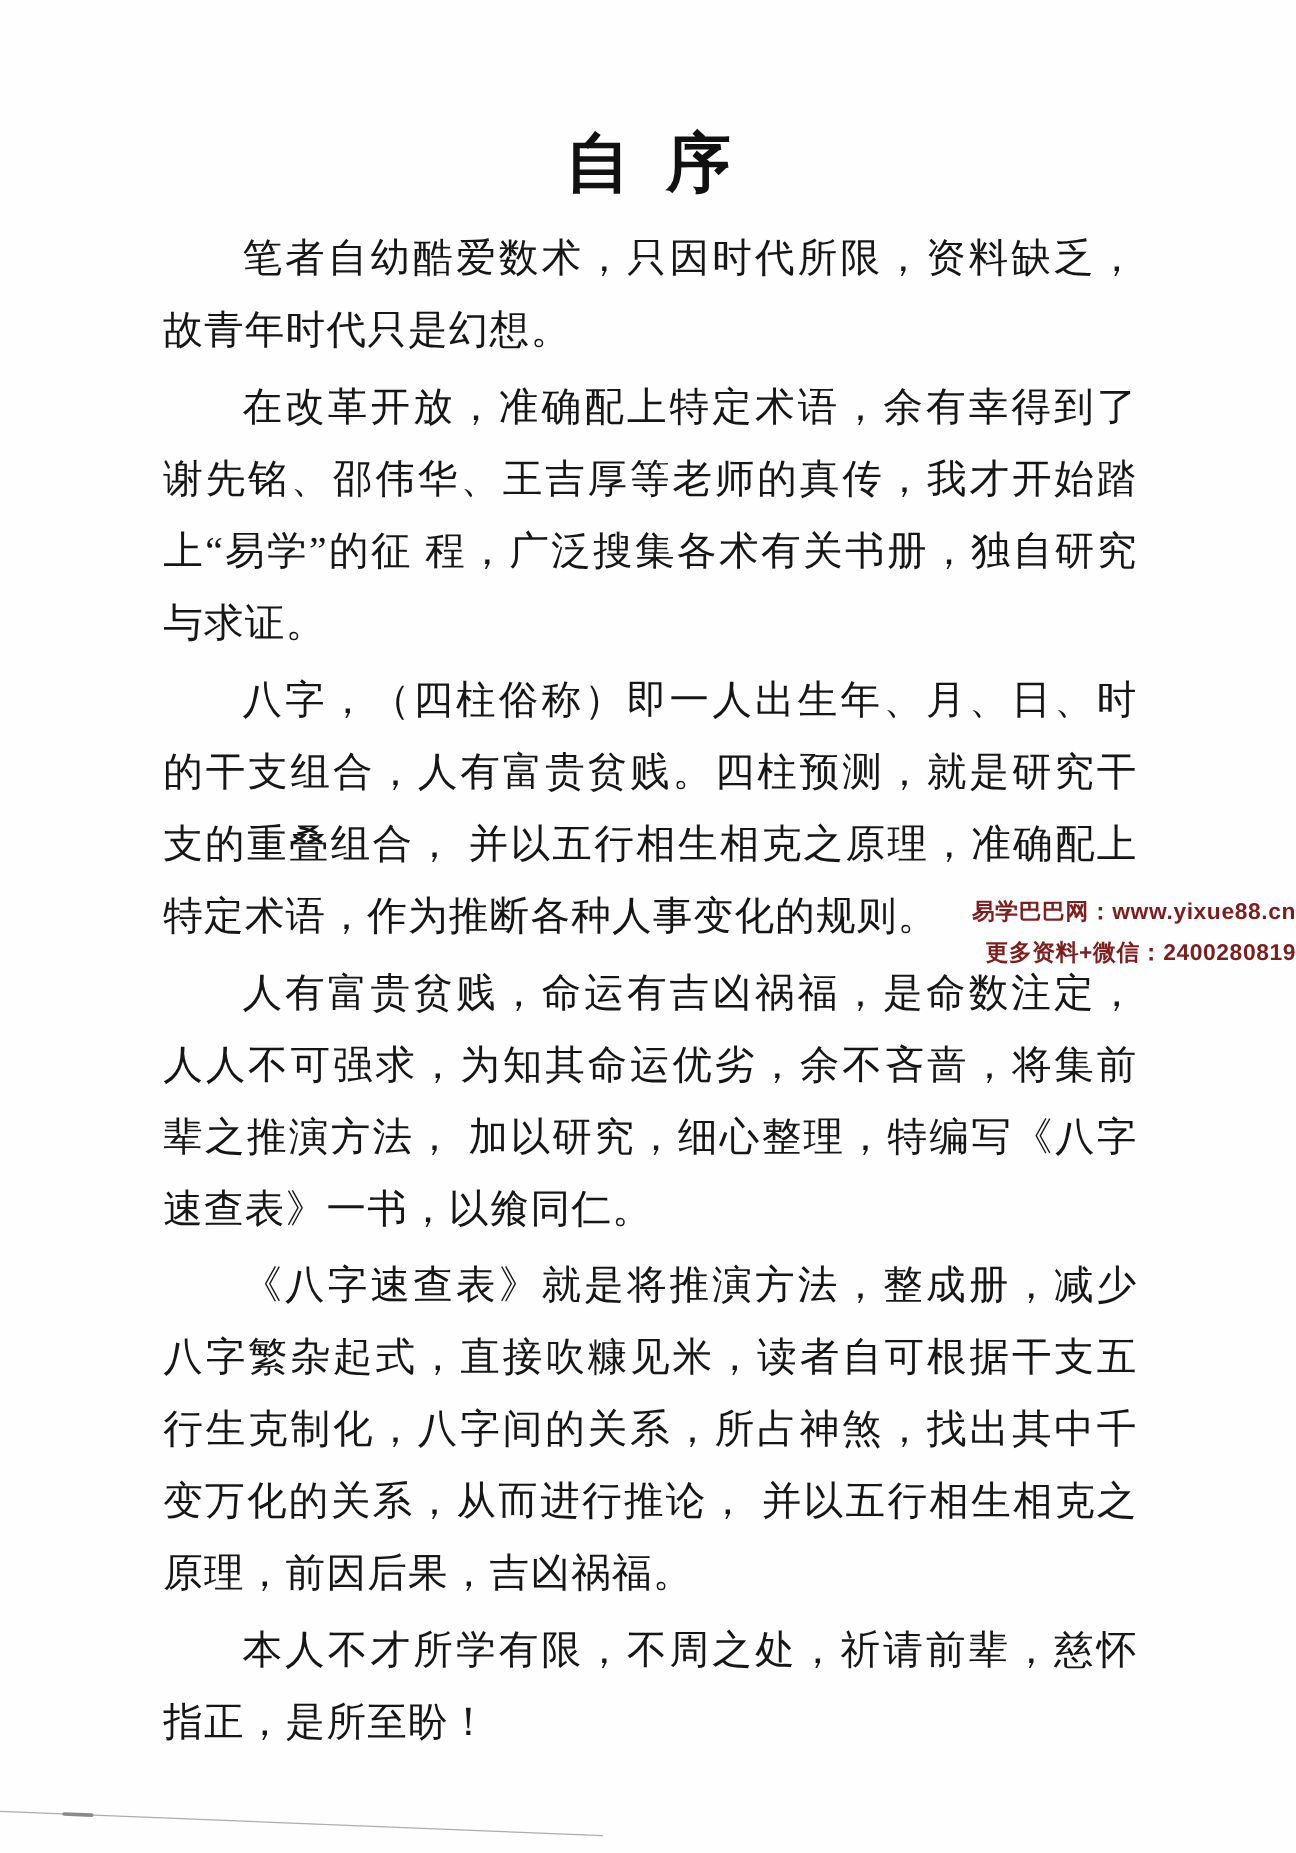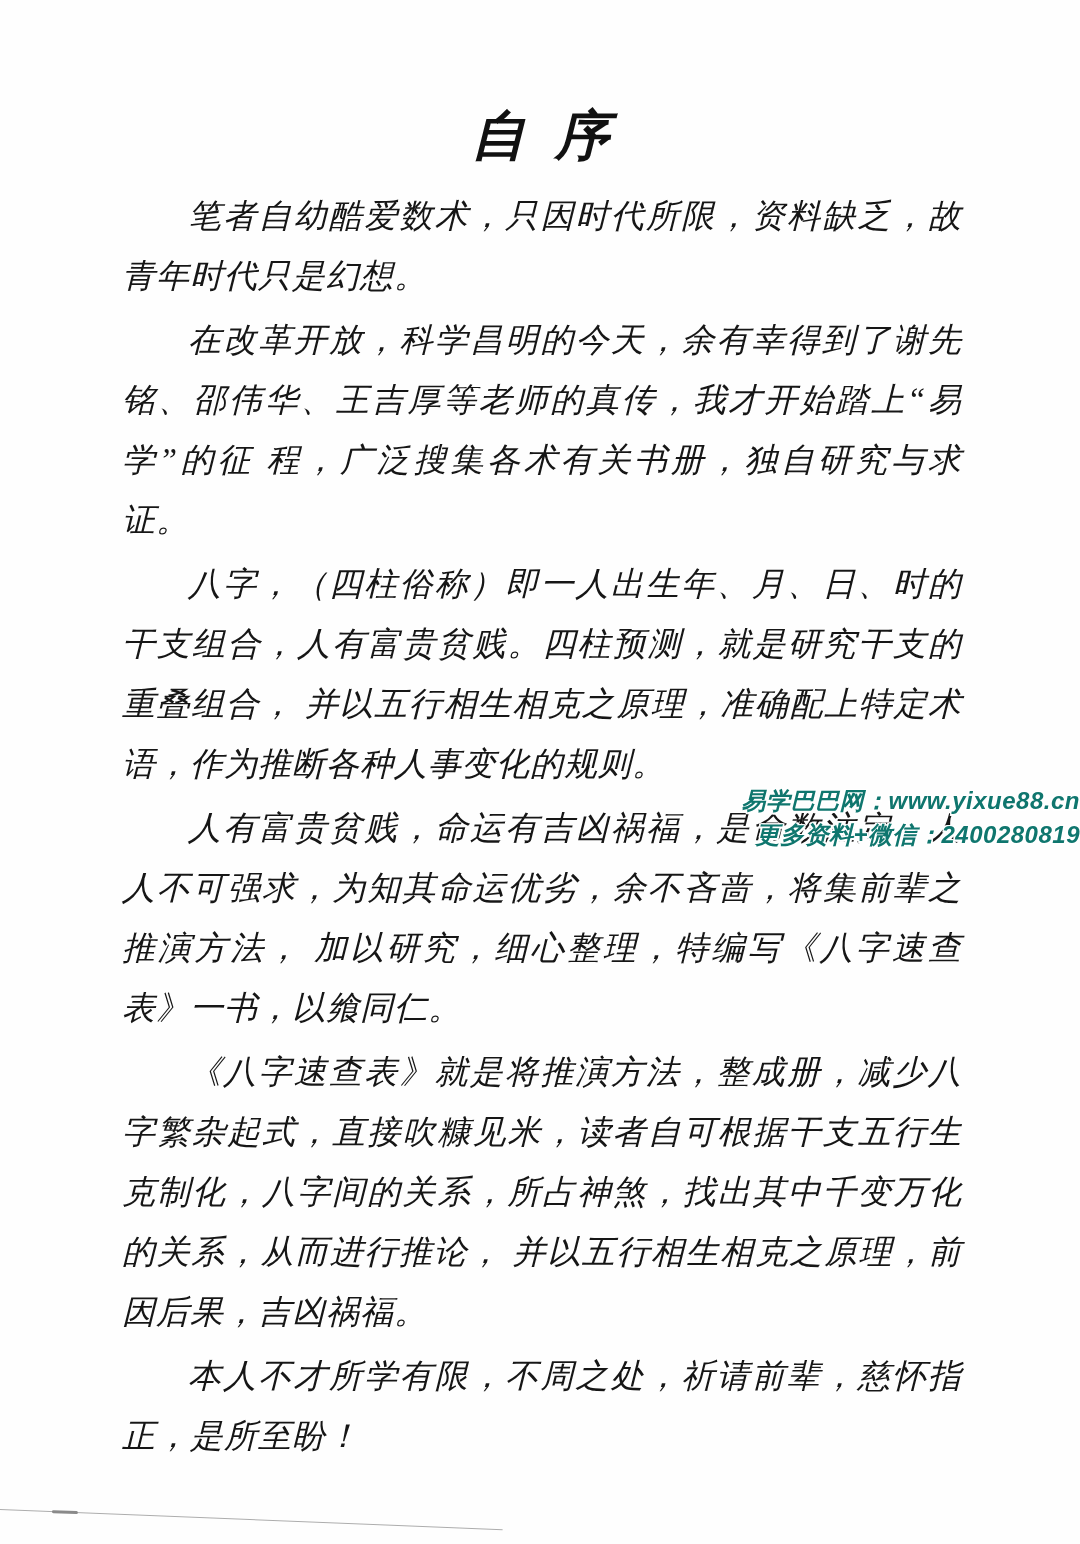--- a/index.html
+++ b/index.html
@@ -13,66 +13,64 @@
     position: relative;
     overflow: hidden;
     font-family: "Liberation Serif", "DejaVu Serif", serif;
   }
   .page {
     position: relative;
     width: 1080px;
     height: 1544px;
     background: #fefefe;
     color: #161616;
-    font-style: italic;
   }
   .title {
     margin: 0;
     padding-top: 98px;
     text-align: center;
     font-size: 54px;
     font-weight: 600;
     line-height: 76px;
     letter-spacing: 30px;
     text-indent: 30px; 
     color: #111111;
   }
   .content {
     padding: 8px 118px 0 122px;
     font-size: 33px;
     line-height: 60px;
     text-align: justify;
     letter-spacing: 1px;
   }
   .para {
-    margin: 4px 0;
+    margin: 4px 14px;
     text-indent: 2em;
   }
   .watermark {
     position: absolute;
     top: 744px;
     right: 0px;
     text-align: right;
     font-family: "Liberation Sans", "DejaVu Sans", sans-serif;
-    font-size: 24px;
+    font-size: 19px;
     font-weight: bold;
     line-height: 34px;
-    color: #0f766e;
+    color: #7f1d1d;
     letter-spacing: 0.5px;
     text-shadow:
       -1.5px -1.5px 0 #ffffff,
        1.5px -1.5px 0 #ffffff,
       -1.5px  1.5px 0 #ffffff,
        1.5px  1.5px 0 #ffffff,
        0      1.5px 0 #ffffff,
        0     -1.5px 0 #ffffff,
        1.5px  0     0 #ffffff,
       -1.5px  0     0 #ffffff;
     pointer-events: none;
-    margin-top: 40px;
   }
   .scan-line {
     position: absolute;
     top: 1509px;
     left: 0;
     width: 503px;
     height: 0;
     border-top: 1px solid #adadad;
     transform: rotate(2.3deg);
     transform-origin: left top;
@@ -90,21 +88,21 @@
 </style>
 </head>
 <body>
 
 <div class="page">
 
   <h1 class="title">自序</h1>
 
   <div class="content">
     <p class="para">笔者自幼酷爱数术，只因时代所限，资料缺乏，故青年时代只是幻想。</p>
-    <p class="para">在改革开放，科学昌明的今天，余有幸得到了谢先铭、邵伟华、王吉厚等老师的真传，我才开始踏上“易学”的征 程，广泛搜集各术有关书册，独自研究与求证。</p>
+    <p class="para">在改革开放，准确配上特定术语，余有幸得到了谢先铭、邵伟华、王吉厚等老师的真传，我才开始踏上“易学”的征 程，广泛搜集各术有关书册，独自研究与求证。</p>
     <p class="para">八字，（四柱俗称）即一人出生年、月、日、时的干支组合，人有富贵贫贱。四柱预测，就是研究干支的重叠组合， 并以五行相生相克之原理，准确配上特定术语，作为推断各种人事变化的规则。</p>
     <p class="para">人有富贵贫贱，命运有吉凶祸福，是命数注定，人人不可强求，为知其命运优劣，余不吝啬，将集前辈之推演方法， 加以研究，细心整理，特编写《八字速查表》一书，以飨同仁。</p>
     <p class="para">《八字速查表》就是将推演方法，整成册，减少八字繁杂起式，直接吹糠见米，读者自可根据干支五行生克制化，八字间的关系，所占神煞，找出其中千变万化的关系，从而进行推论， 并以五行相生相克之原理，前因后果，吉凶祸福。</p>
     <p class="para">本人不才所学有限，不周之处，祈请前辈，慈怀指正，是所至盼！</p>
 
   </div>
 
   <div class="watermark">
     <div>易学巴巴网：www.yixue88.cn</div>
     <div>更多资料+微信：2400280819</div>

